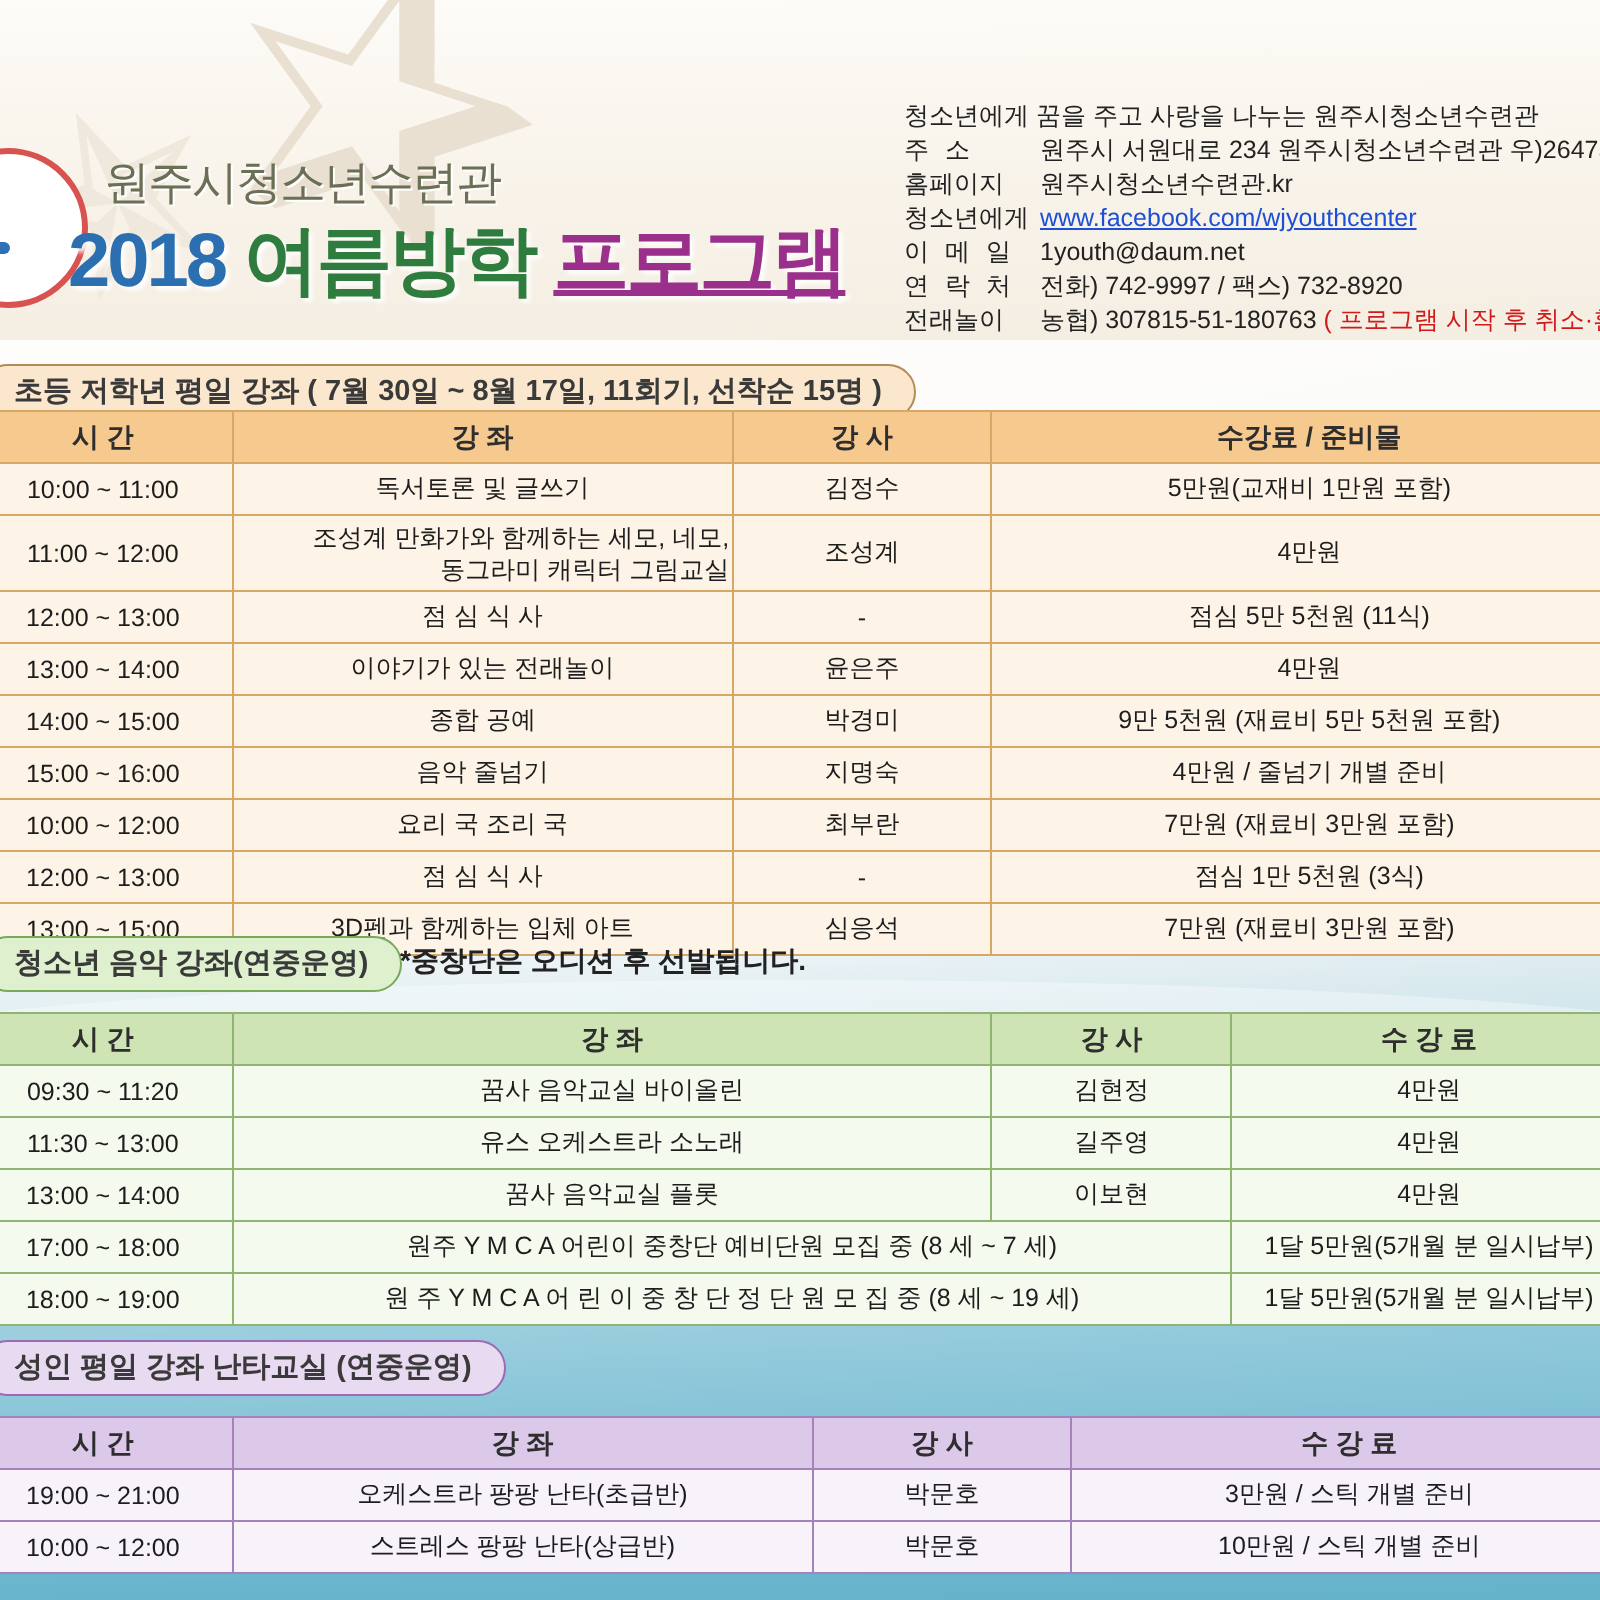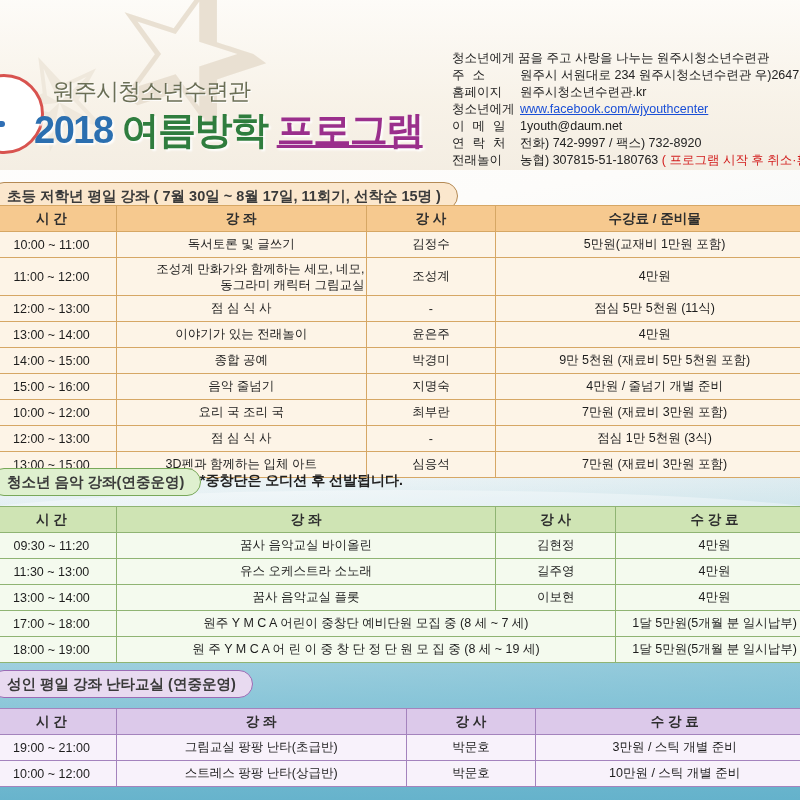--- a/index.html
+++ b/index.html
@@ -286,21 +286,21 @@
           <tr>
             <th style="width: 130px;">시 간</th>
             <th style="width: 290px;">강 좌</th>
             <th style="width: 130px;">강 사</th>
             <th style="width: 278px;">수 강 료</th>
           </tr>
         </thead>
         <tbody>
           <tr>
             <td>19:00 ~ 21:00</td>
-            <td>그림교실 팡팡 난타(초급반)</td>
+            <td>오케스트라 팡팡 난타(초급반)</td>
             <td>박문호</td>
             <td>3만원 / 스틱 개별 준비</td>
           </tr>
           <tr>
             <td>10:00 ~ 12:00</td>
             <td>스트레스 팡팡 난타(상급반)</td>
             <td>박문호</td>
             <td>10만원 / 스틱 개별 준비</td>
           </tr>
         </tbody>

